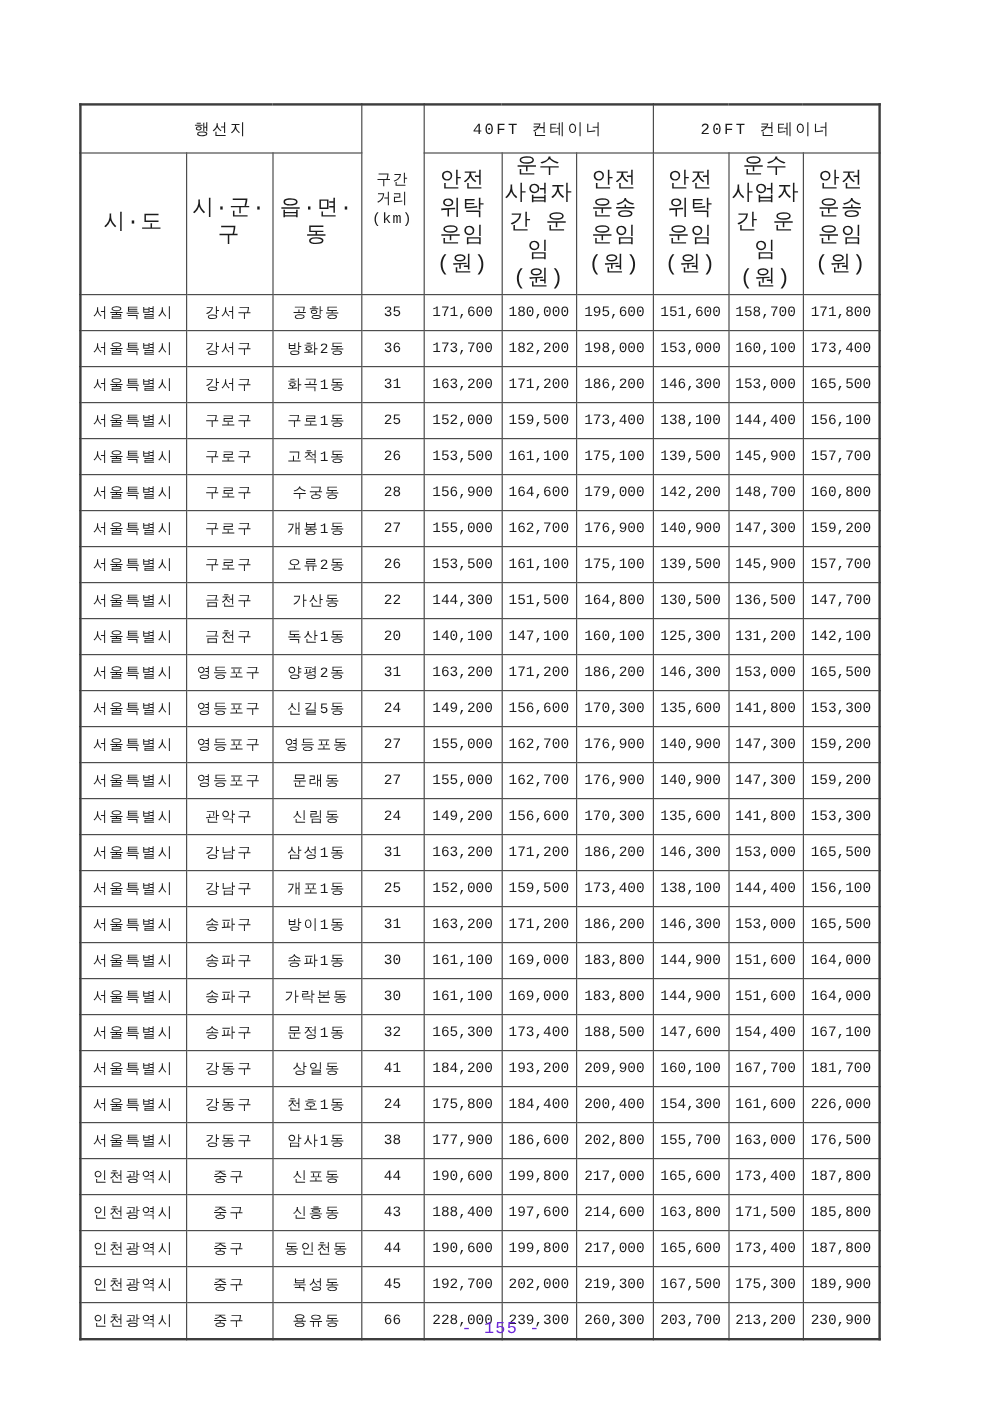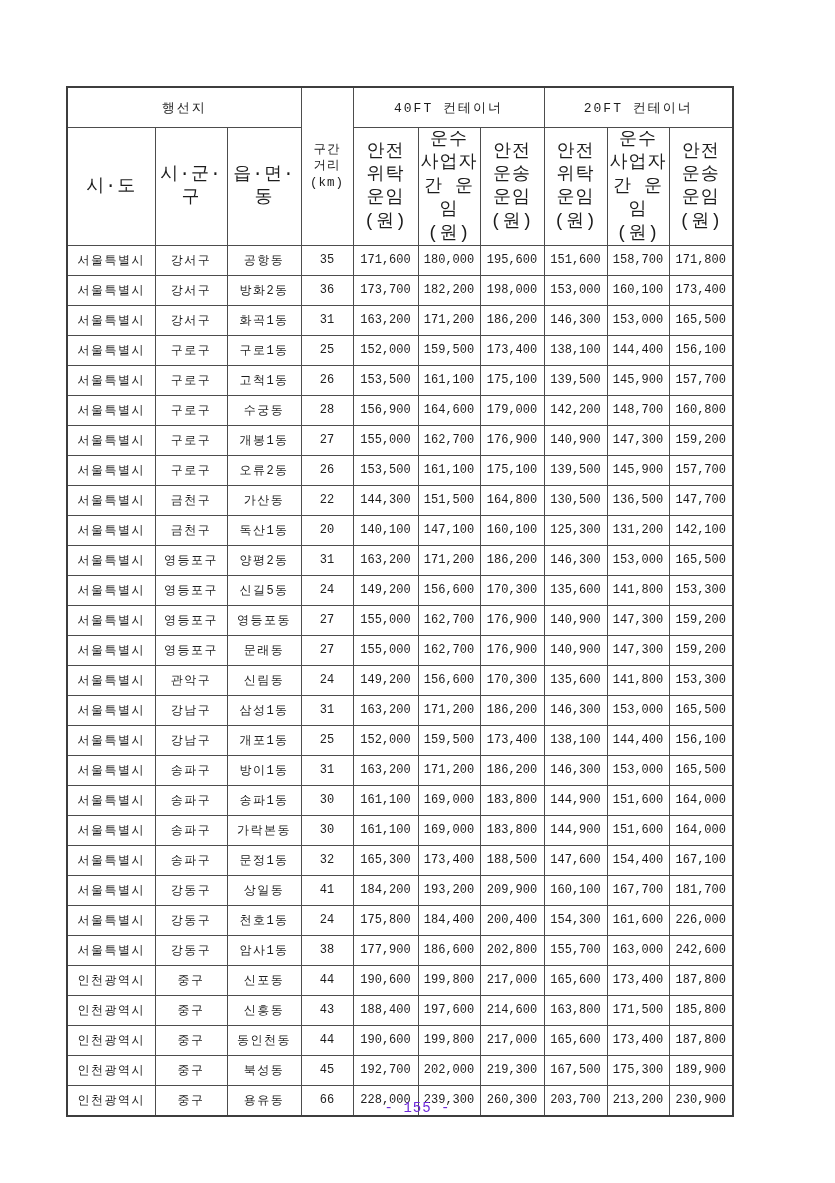--- a/index.html
+++ b/index.html
@@ -365,21 +365,21 @@
         <tr>
           <td class="ko">서울특별시</td>
           <td class="ko">강동구</td>
           <td class="ko">암사1동</td>
           <td class="num">38</td>
           <td class="num">177,900</td>
           <td class="num">186,600</td>
           <td class="num">202,800</td>
           <td class="num">155,700</td>
           <td class="num">163,000</td>
-          <td class="num">242,600</td>
+          <td class="num">176,500</td>
         </tr>
         <tr>
           <td class="ko">인천광역시</td>
           <td class="ko">중구</td>
           <td class="ko">신포동</td>
           <td class="num">44</td>
           <td class="num">190,600</td>
           <td class="num">199,800</td>
           <td class="num">217,000</td>
           <td class="num">165,600</td>

